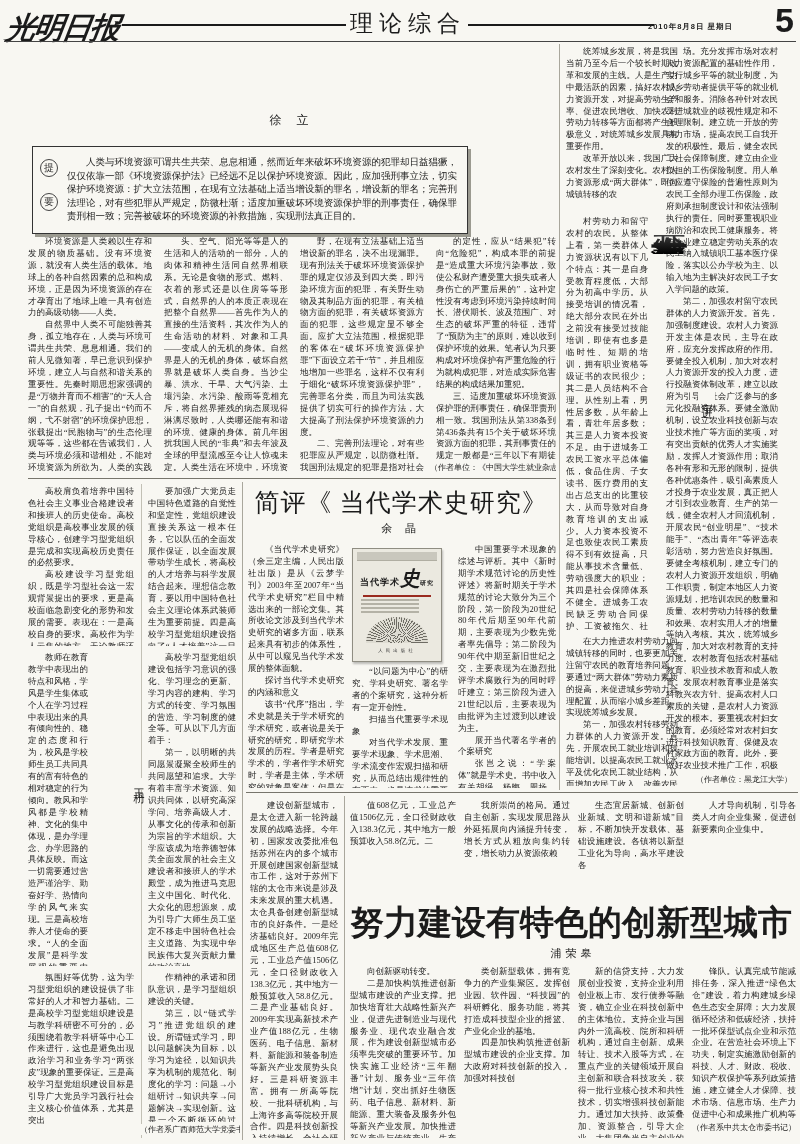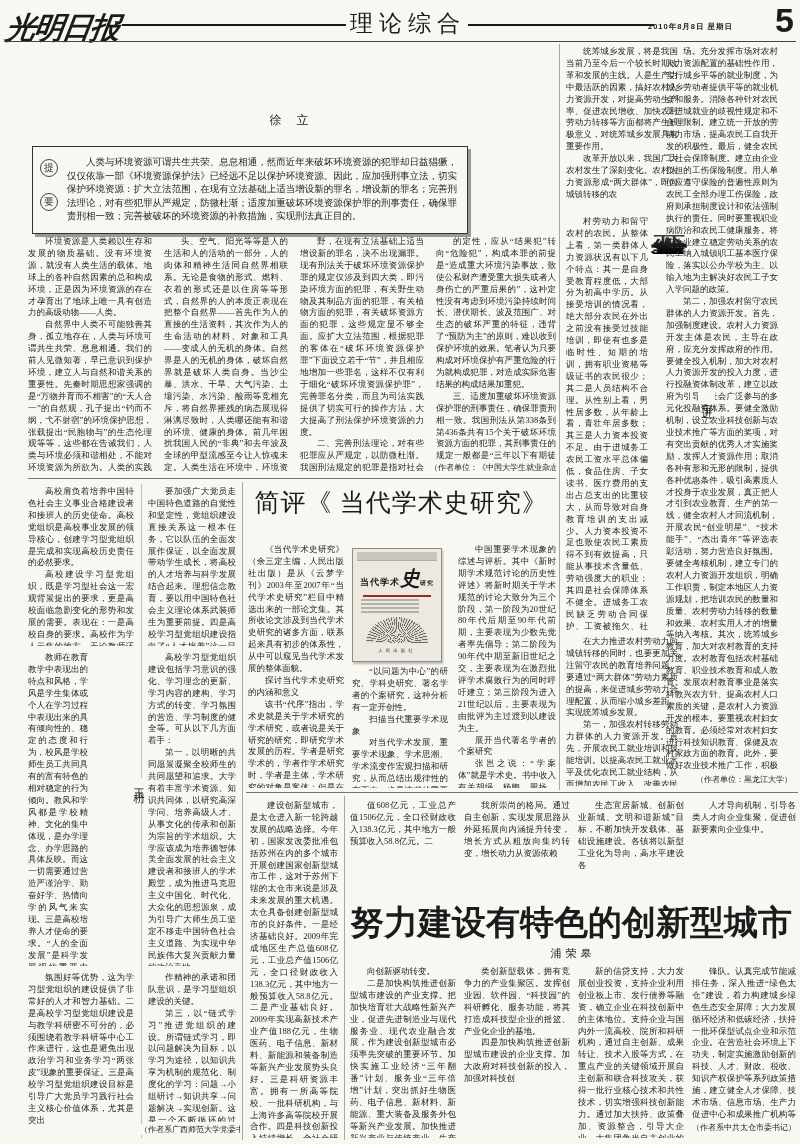--- a/index.html
+++ b/index.html
@@ -115,20 +115,21 @@
     <div class="vert vhead grad" style="transform:scaleY(.69);">
       <span>开发农村人力资源</span><span class="gapchar"></span><span>促进城乡统筹发展</span>
     </div>
   </div>
   <div class="abs vert vauthor" style="left:698px;top:392px;">宁进</div>
   <div class="abs byline" style="left:680px;top:774px;width:112px;text-align:right;">（作者单位：黑龙江大学）</div>
 
   <div class="abs hrule" style="left:246px;top:792px;width:552px;"></div>
 
   <div class="abs c-headline" style="left:246px;top:486px;width:310px;">简评《 当代学术史研究》</div>
+  <div class="abs c-author" style="left:246px;top:521px;width:310px;">余 晶</div>
 
   <div class="abs body-text" style="left:248px;top:544px;width:96px;height:244px;">
       <p>《当代学术史研究》（余三定主编，人民出版社出版）是从《云梦学刊》2003年至2007年“当代学术史研究”栏目中精选出来的一部论文集。其所收论文涉及到当代学术史研究的诸多方面，联系起来具有初步的体系性，从中可以窥见当代学术发展的整体面貌。</p>
       <p>探讨当代学术史研究的内涵和意义</p>
       <p>该书“代序”指出，学术史就是关于学术研究的学术研究，或者说是关于研究的研究，即研究学术发展的历程。学者是研究学术的，学者作学术研究时，学者是主体，学术研究的对象是客体；但是在学术史的视野之下，学者成了研究对象，学者的研究活动、研究成果和研究经验也成了研究对象，甚至学者的生平也成了研究对象，学者就由研究的主体变成了研究的客体。学术史就是学术对自身的发展历程进行反思、分析和研究，从而寻找出学术发展的规律性的东西来。“代序”将当代学术史研究的主要领域和内容初步分析为3种主要体例，即：</p>
     </div>
 
   <div class="abs book" style="left:352px;top:548px;width:88px;height:112px;">
     <div class="book-topbar"></div>
     <div class="book-title">

